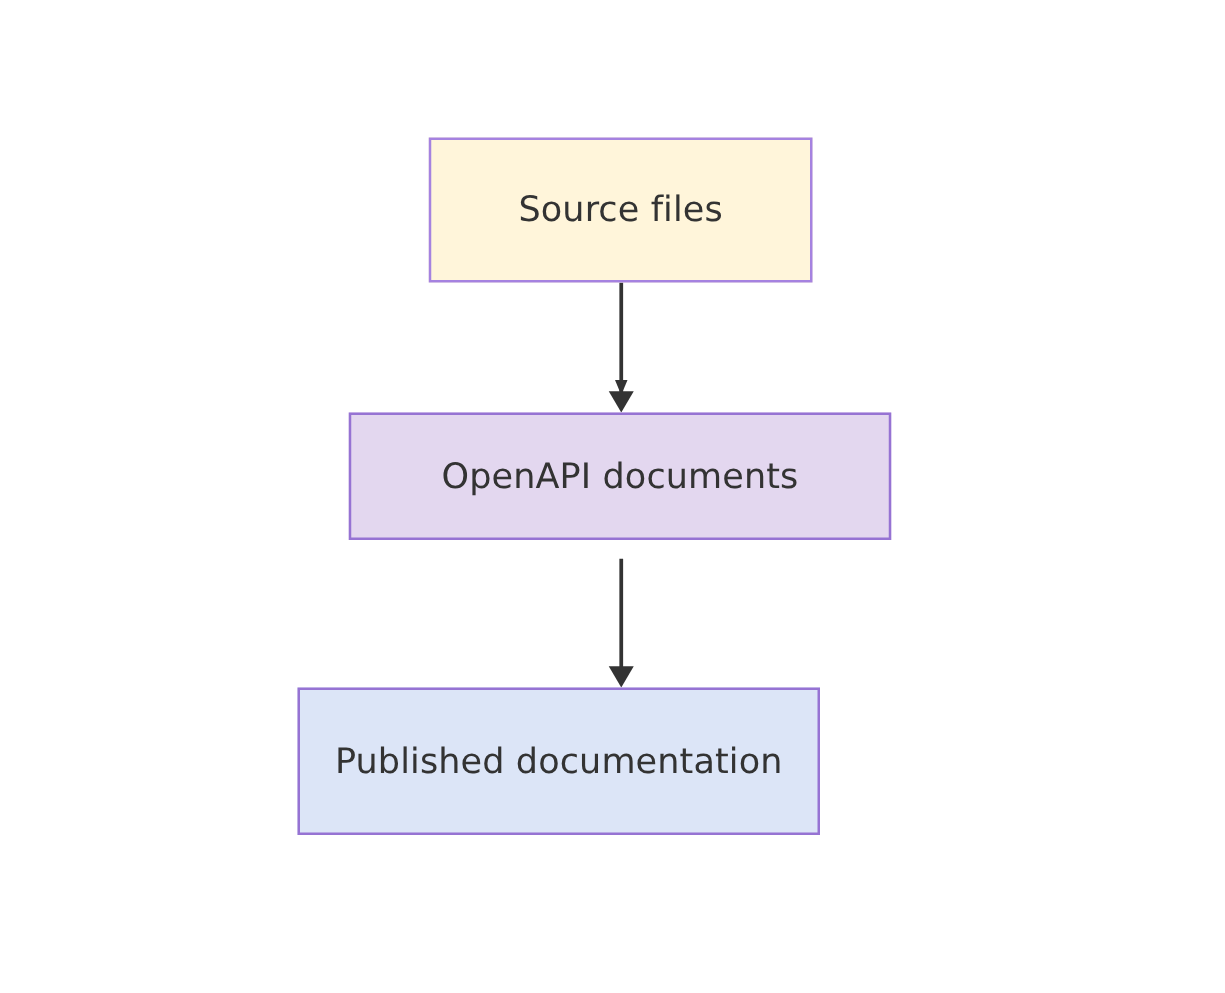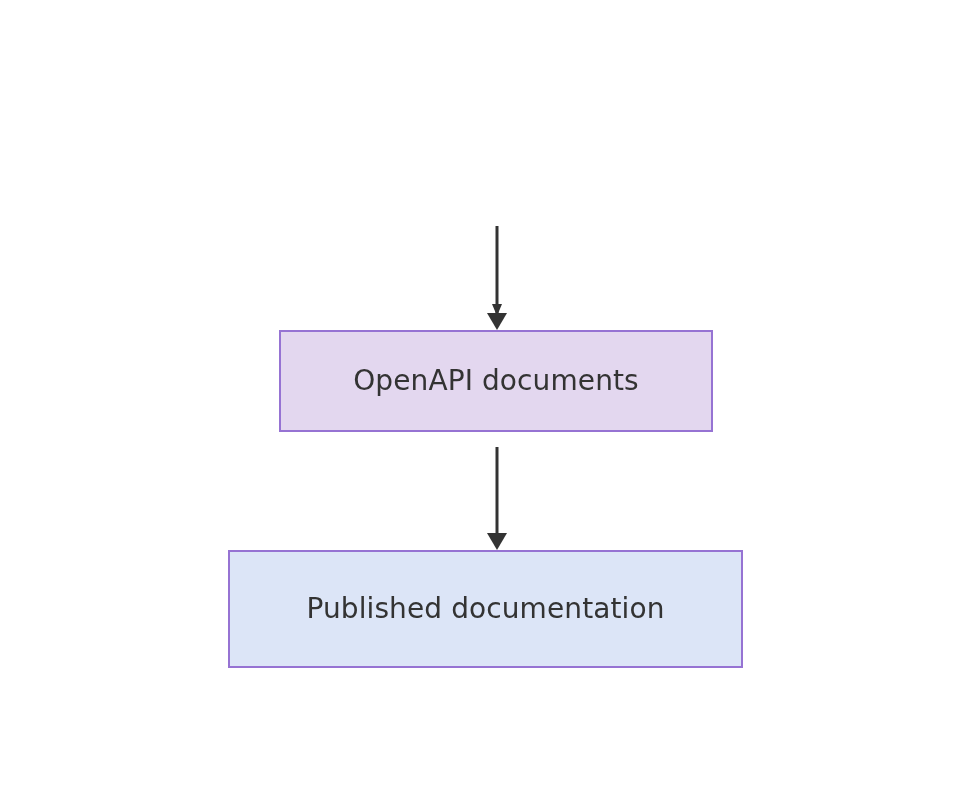--- a/index.html
+++ b/index.html
@@ -43,23 +43,23 @@
     width: 307px;
     height: 116px;
   }
   #node-openapi-documents {
     left: 279px;
     top: 330px;
     width: 434px;
     height: 102px;
   }
   #node-published-documentation {
-    left: 228px;
+    left: 238px;
     top: 550px;
-    width: 515px;
+    width: 418px;
     height: 118px;
     align-items: center;
   }
   
   .edge {
     position: absolute;
     left: 0;
     top: 0;
     width: 980px;
     height: 794px;
@@ -83,20 +83,23 @@
       <line x1="497" y1="226" x2="497" y2="314" stroke="#333333" stroke-width="3" marker-end="url(#arrowhead)"></line>
       <polygon points="487,313 507,313 497,330" fill="#333333"></polygon>
     </g>
 
     <g>
       <line x1="497" y1="447" x2="497" y2="534" stroke="#333333" stroke-width="3"></line>
       <polygon points="487,533 507,533 497,550" fill="#333333"></polygon>
     </g>
   </svg>
 
+  <div class="node" id="node-source-files" style="background-color: rgb(255, 245, 218); border-color: rgb(165, 130, 224);">
+    <span class="node-label" style="color: rgb(51, 51, 51);">Source files</span>
+  </div>
 
   <div class="node" id="node-openapi-documents" style="background-color: rgb(227, 215, 239); border-color: rgb(150, 115, 211);">
     <span class="node-label" style="color: rgb(51, 51, 51);">OpenAPI documents</span>
   </div>
 
   <div class="node" id="node-published-documentation" style="background-color: rgb(220, 229, 247); border-color: rgb(150, 115, 211);">
     <span class="node-label" style="color: rgb(51, 51, 51);">Published documentation</span>
   </div>
 
 </div>

